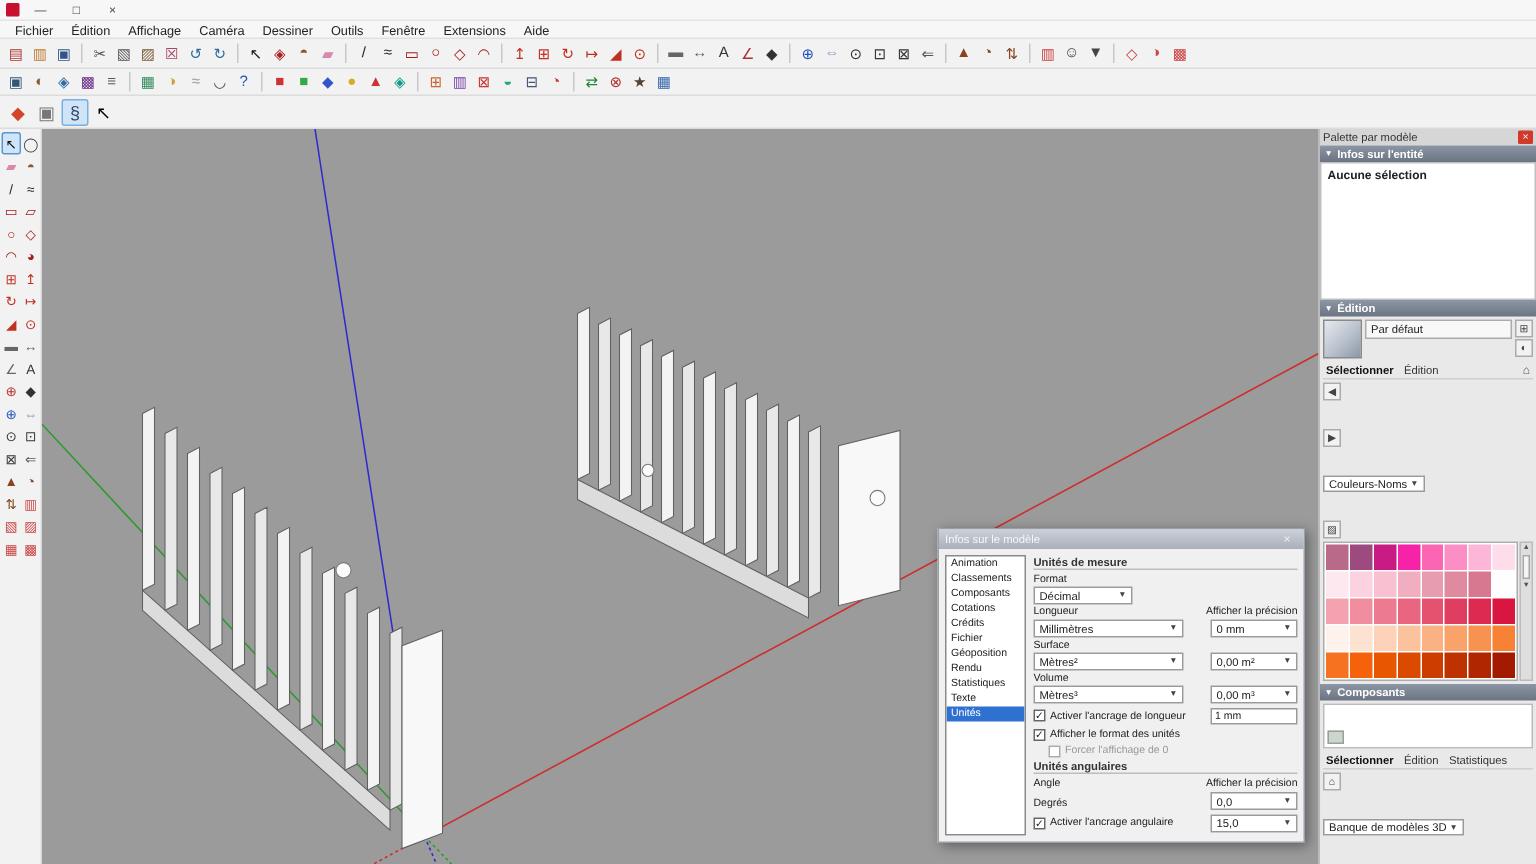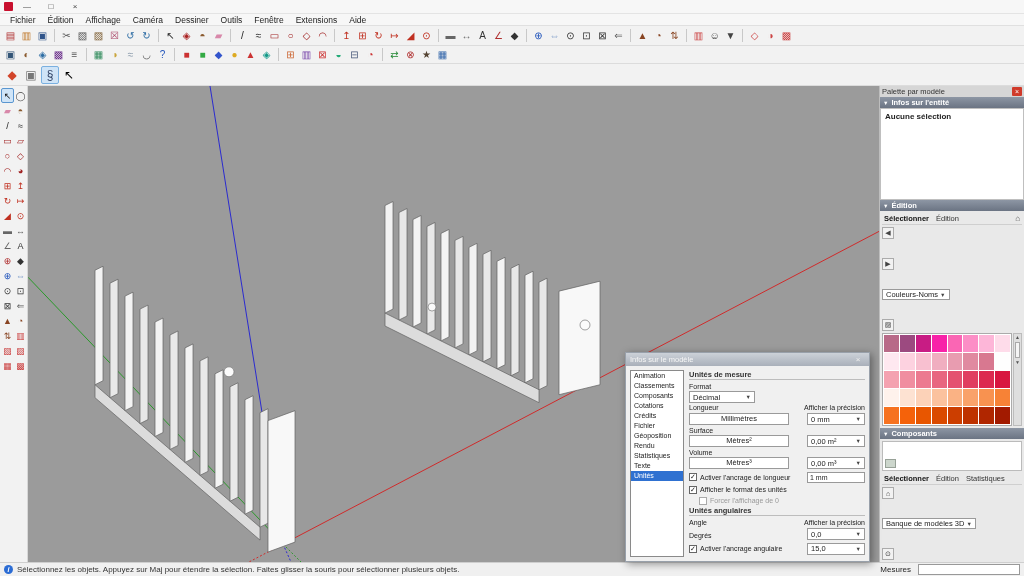--- a/index.html
+++ b/index.html
@@ -88,21 +88,21 @@
   .dlg-title { height:13px; background:linear-gradient(#ccd1d8,#a9b0ba); color:#f6f6f6; display:flex; align-items:center; padding:0 4px; font-size:7.5px; flex:0 0 auto; }
   .dlg-close { margin-left:auto; width:14px; text-align:center; color:#eee; font-size:8px; }
   .dlg-body { flex:1; display:flex; gap:5px; padding:4px; min-height:0; }
   .dlg-nav { width:54px; background:#fff; border:1px solid #8a8a8a; overflow:hidden; flex:0 0 auto; }
   .dlg-nav-item { padding:0 3px; height:10px; line-height:10px; font-size:7px; color:#222; white-space:nowrap; }
   .dlg-nav-item.selected { background:#2f71d1; color:#fff; }
   .dlg-content { flex:1; display:flex; flex-direction:column; min-width:0; }
   .group-title { font-weight:bold; font-size:7.5px; color:#333; border-bottom:1px solid #bdbdbd; margin-bottom:2px; }
   .lbl { font-size:7px; color:#222; margin:1px 0; }
   .frow { display:flex; justify-content:space-between; align-items:flex-end; margin-bottom:1px; }
-  .w66 { width:66px; } .w100 { width:100px;flex-direction:column; } .w58 { width:58px;justify-content:space-between; }
+  .w66 { width:66px; } .w100 { width:100px; } .w58 { width:58px;justify-content:space-between; }
   .chkrow { display:flex; align-items:center; gap:3px; margin:1.5px 0; }
   .chkrow.disabled { color:#999; padding-left:10px; }
   .cb { width:8px; height:8px; border:1px solid #666; background:#fff; display:inline-flex; align-items:center; justify-content:center; font-size:7px; color:#222; flex:0 0 auto; }
   .chkrow.disabled .cb { border-color:#aaa; }
   .clbl { font-size:7px; }
   .tfield { margin-left:auto; width:58px; height:11px; border:1px solid #999; background:#fff; font-size:7px; padding:0 2px; display:flex; align-items:center; }
   .push-r { margin-left:auto; }
 </style>
 </head>
 <body>
@@ -333,20 +333,28 @@
       </div>
       <div class="entity-body">
         <div class="entity-empty">Aucune sélection</div>
       </div>
 
       <div class="sec-header">
         <span class="sec-arrow">▼</span>
         <span>Édition</span>
       </div>
       <div class="mat-body">
+        <div class="mat-top">
+          <div class="mat-thumb"></div>
+          <div class="mat-name">Par défaut</div>
+          <div class="mat-btns">
+            <div class="sbtn">⊞</div>
+            <div class="sbtn">◐</div>
+          </div>
+        </div>
         <div class="mat-tabs">
           <span class="tabwrap" id="mat-tabs">
               <span class="ptab first">Sélectionner</span>
               <span class="ptab">Édition</span>
             </span>
           <span class="ptab-home">⌂</span>
         </div>
         <div class="mat-nav">
           <span class="sbtn">◀</span>
           <span class="sbtn">▶</span>
@@ -459,26 +467,20 @@
           <div class="vscroll">
             <span class="varr">▲</span>
             <div class="vthumb"></div>
             <span class="varr">▼</span>
           </div>
         </div>
       </div>
     </div>
   </div>
 
-  <div class="statusbar">
-    <span class="info-icon">i</span>
-    <span class="status-msg">Sélectionnez les objets. Appuyez sur Maj pour étendre la sélection. Faites glisser la souris pour sélectionner plusieurs objets.</span>
-    <span class="measures-label">Mesures</span>
-    <input class="measures-input" style="">
-  </div>
 
   <div class="dialog">
     <div class="dlg-title">
       <span>Infos sur le modèle</span>
       <span class="dlg-close">×</span>
     </div>
     <div class="dlg-body">
       <div class="dlg-nav" id="dlg-nav">
           <div class="dlg-nav-item">Animation</div>
           <div class="dlg-nav-item">Classements</div>

